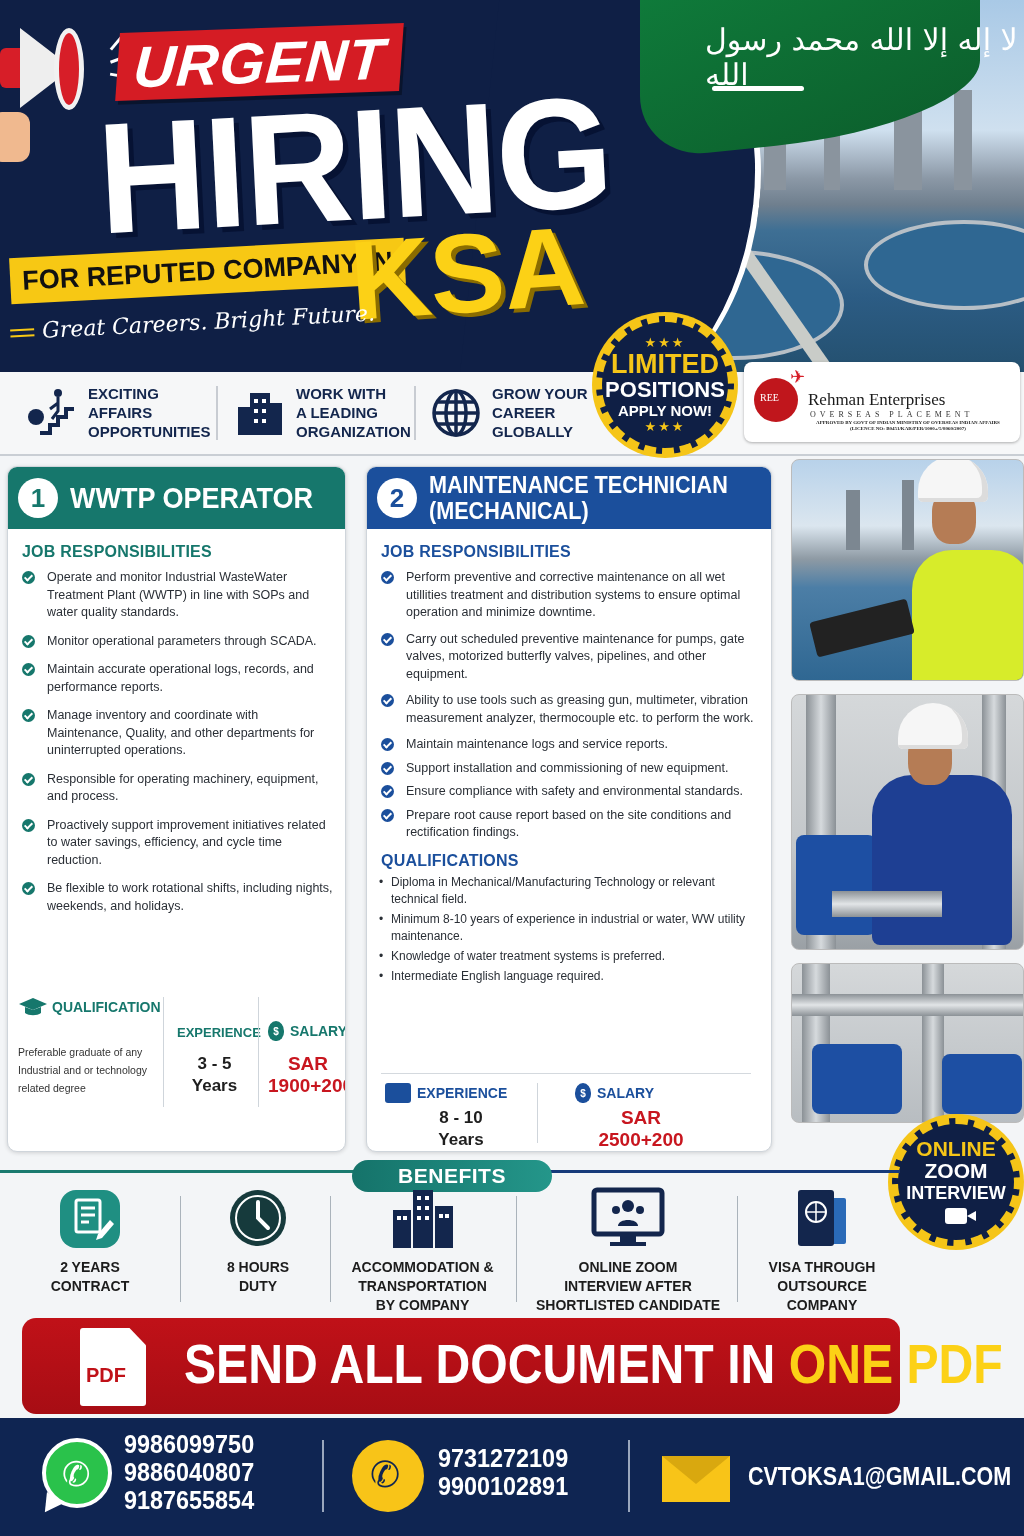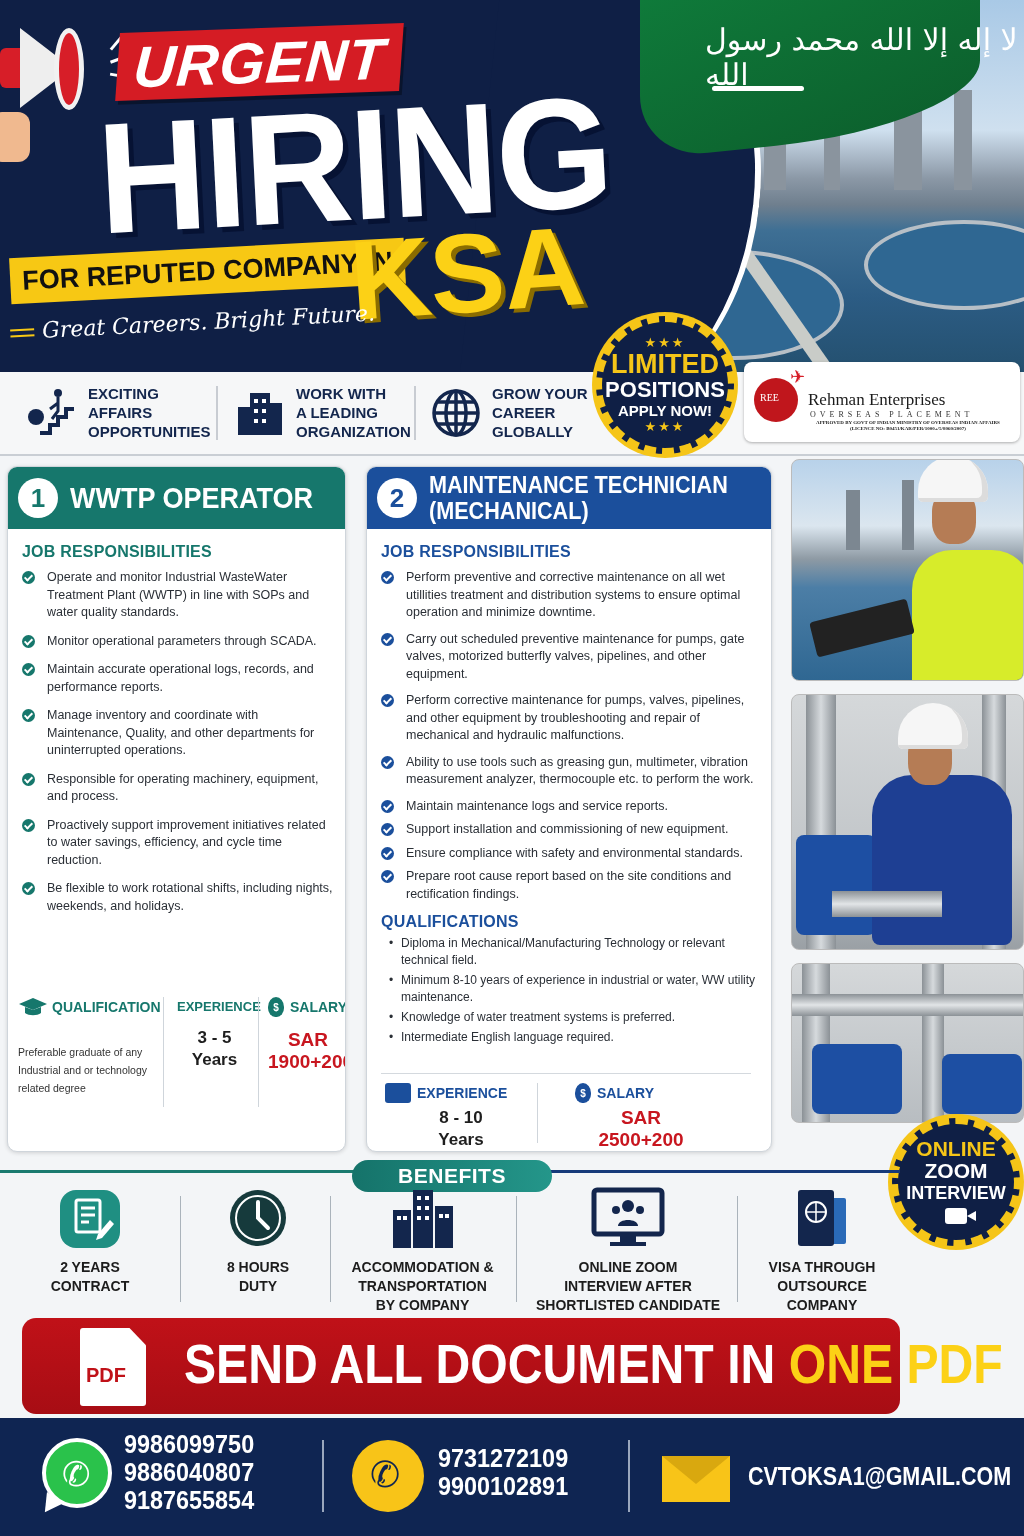--- a/index.html
+++ b/index.html
@@ -66,25 +66,25 @@
   .card { position: absolute; background: #fff; border-radius: 10px; border: 1px solid #cfd5db; box-shadow: 0 1px 4px rgba(0,0,0,.15); overflow: hidden; }
   .card-head { height: 62px; display: flex; align-items: center; padding-left: 10px; color: #fff; }
   .card-num { width: 40px; height: 40px; border-radius: 50%; background: #fff; font-weight: 900; font-size: 26px; text-align: center; line-height: 40px; margin-right: 12px; flex: none; }
   .card-title { font-weight: 900; font-size: 30px; line-height: 30px; transform: scaleX(.9); transform-origin: 0 50%; }
   .card-title.small { font-size: 24px; line-height: 26px; white-space: pre-line; }
   .section-h { font-weight: 900; font-size: 16px; margin: 14px 12px 8px 14px; letter-spacing: .2px; }
   .resp-list { list-style: none; padding: 0 10px 0 14px; }
   .resp-list li { display: flex; font-size: 12.5px; line-height: 17.5px; color: #2a2f36; margin-bottom: 11px; }
   .check { flex: none; width: 13px; height: 13px; border-radius: 50%; margin: 2px 12px 0 0; position: relative; }
   .check::after { content: ""; position: absolute; left: 4px; top: 2px; width: 3px; height: 6px; border: solid #fff; border-width: 0 2px 2px 0; transform: rotate(45deg); }
-  .qual-list { list-style: none; padding: 0 10px 0 22px; }
+  .qual-list { list-style: none; padding: 0 10px 0 12px; }
   .qual-list li { font-size: 12px; line-height: 17px; color: #2a2f36; margin-bottom: 3px; padding-left: 12px; position: relative; }
   .qual-list li::before { content: "•"; position: absolute; left: 0; top: 0; }
 
-  .facts { position: absolute; display: flex; }
+  .facts { position: absolute; display: flex; align-items: flex-end; }
   .fact { position: relative; }
   .fact-head { display: flex; align-items: center; font-weight: 900; font-size: 14px; white-space: nowrap; }
   .fact-icon { width: 22px; height: 18px; border-radius: 3px; margin-right: 6px; position: relative; }
   .bag-icon { width: 16px; height: 20px; border-radius: 50% 50% 45% 45%; margin-right: 6px; color: #fff; font-size: 10px; font-weight: 900; text-align: center; line-height: 22px; }
   .fact-val { font-weight: 700; font-size: 17px; line-height: 22px; text-align: center; color: #1e1e1e; white-space: pre-line; }
   .fact-val.red { color: #c8161f; font-size: 19px; }
   .fact-text { font-size: 10.5px; line-height: 18px; color: #333; white-space: pre-line; }
   .fact-divider { position: absolute; top: 0; width: 1px; height: 110px; background: #cfd5db; }
 
   
@@ -332,24 +332,20 @@
   </div>
   <div class="section-h" style="color:#1b4f9c;">JOB RESPONSIBILITIES</div>
   <ul class="resp-list">
     <li style="margin-bottom:9px;">
         <span class="check" style="background:#1b4f9c;"></span>
         <span>Perform preventive and corrective maintenance on all wet utillities treatment and distribution systems to ensure optimal operation and minimize downtime.</span>
       </li>
     <li style="margin-bottom:9px;">
         <span class="check" style="background:#1b4f9c;"></span>
         <span>Carry out scheduled preventive maintenance for pumps, gate valves, motorized butterfly valves, pipelines, and other equipment.</span>
-      </li>
-    <li style="margin-bottom:9px;">
-        <span class="check" style="background:#1b4f9c;"></span>
-        <span>Perform corrective maintenance for pumps, valves, pipelines, and other equipment by troubleshooting and repair of mechanical and hydraulic malfunctions.</span>
       </li>
     <li style="margin-bottom:9px;">
         <span class="check" style="background:#1b4f9c;"></span>
         <span>Ability to use tools such as greasing gun, multimeter, vibration measurement analyzer, thermocouple etc. to perform the work.</span>
       </li>
     <li style="margin-bottom:6px;">
         <span class="check" style="background:#1b4f9c;"></span>
         <span>Maintain maintenance logs and service reports.</span>
       </li>
     <li style="margin-bottom:6px;">

